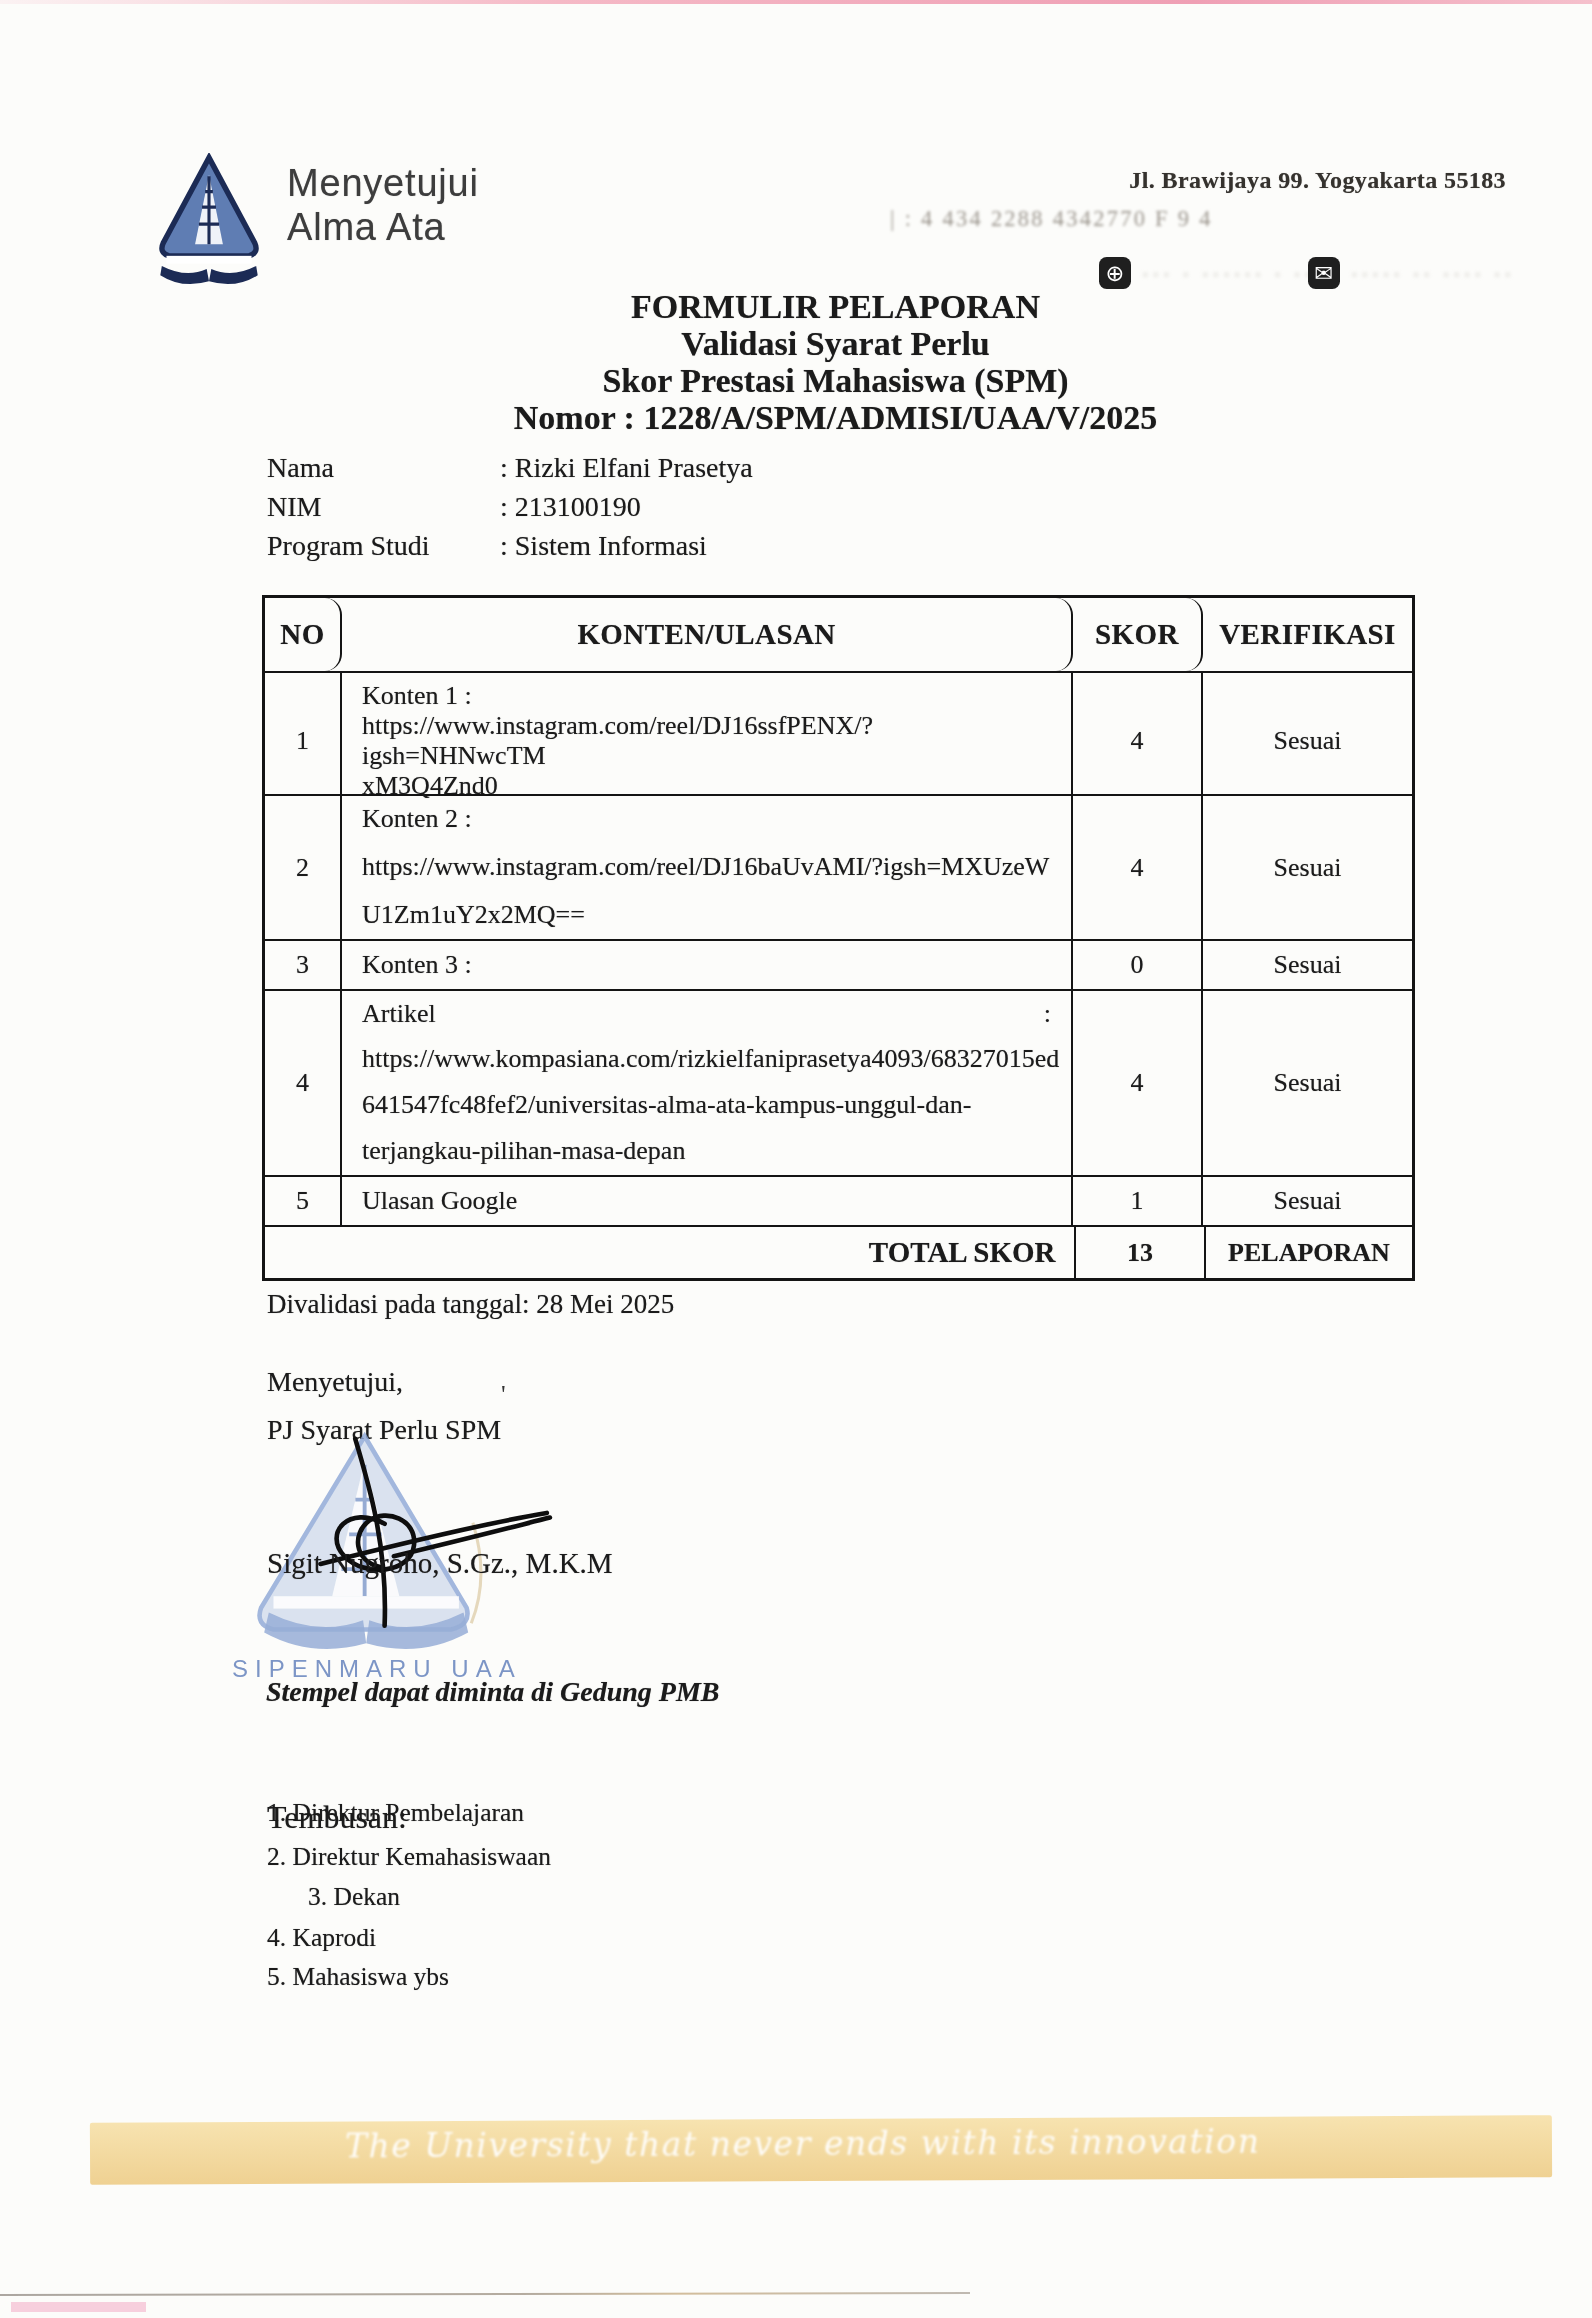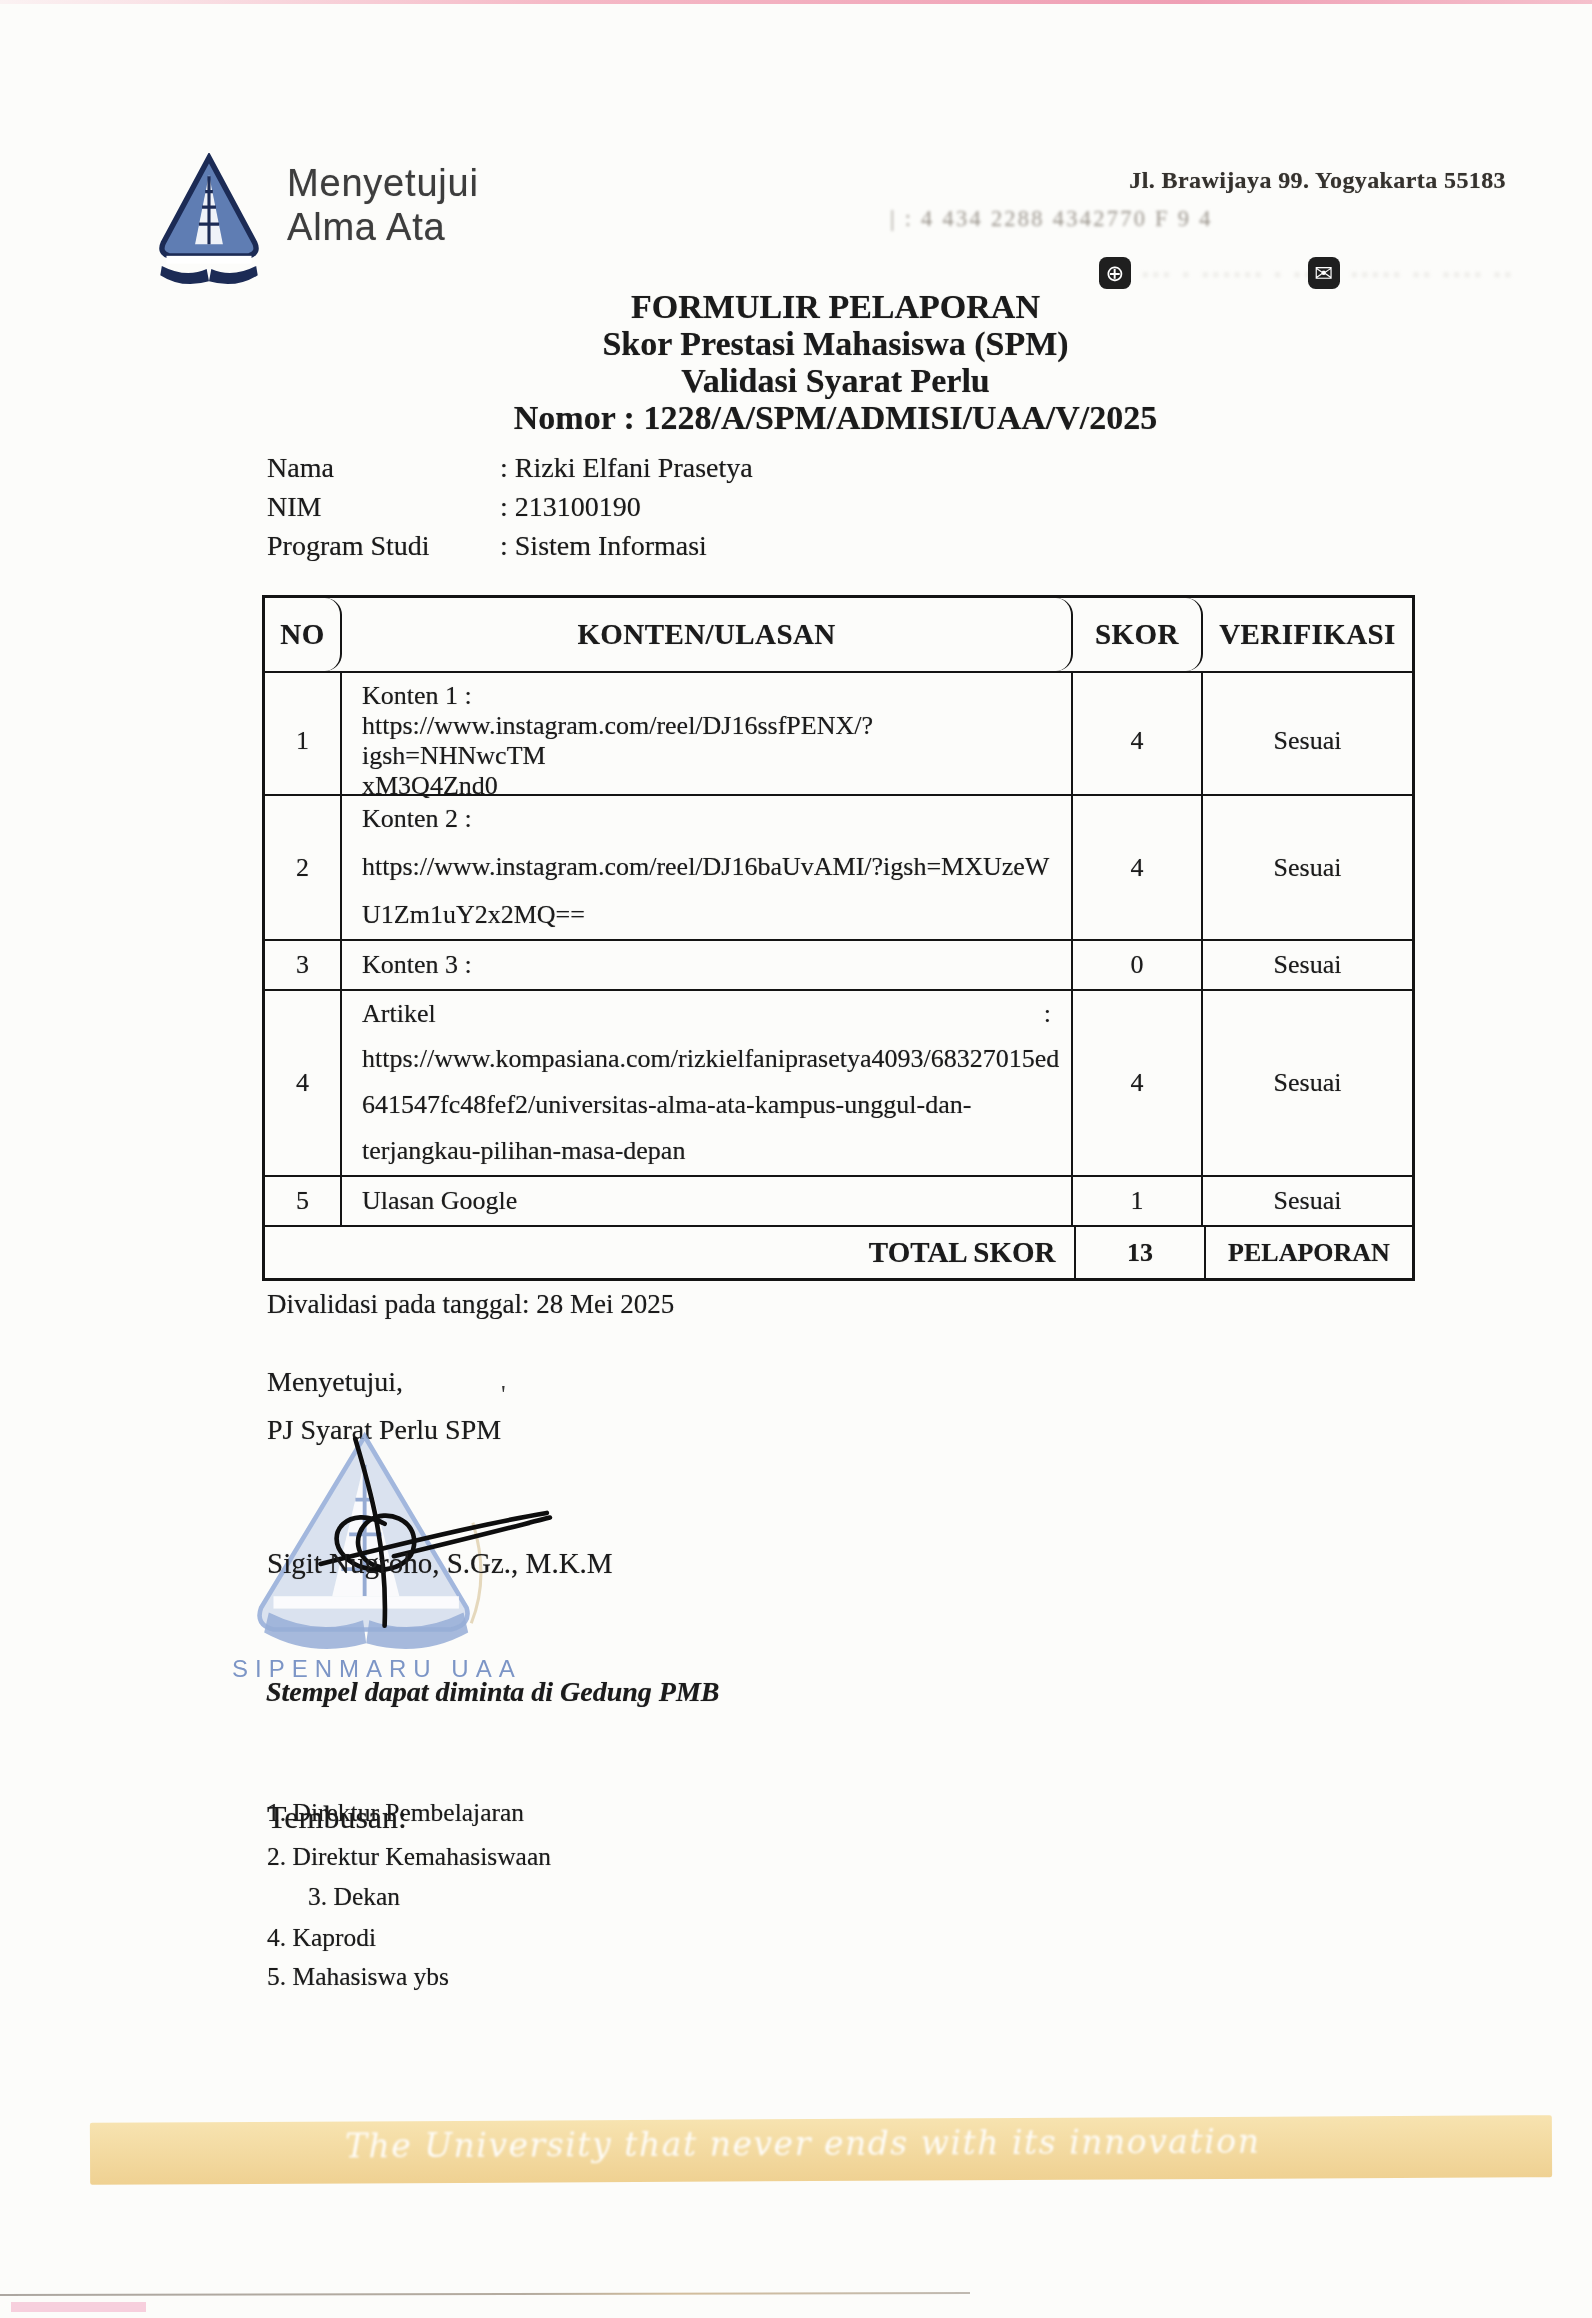--- a/index.html
+++ b/index.html
@@ -106,22 +106,22 @@
     <span>⊕</span>
   </div>
   <div class="icon-smudge" style="left:1142px;top:264px;">··· · ······ · ··</div>
   <div class="hicon" style="left:1308px;top:257px;">
     <span>✉</span>
   </div>
   <div class="icon-smudge" style="left:1351px;top:264px;">····· ·· ···· ··</div>
 
   <div class="title-block ink">
     <div>FORMULIR PELAPORAN</div>
+    <div>Validasi Syarat Perlu</div>
     <div>Skor Prestasi Mahasiswa (SPM)</div>
-    <div>Validasi Syarat Perlu</div>
     <div>Nomor : 1228/A/SPM/ADMISI/UAA/V/2025</div>
   </div>
 
   <div class="info ink">
     <div class="info-row">
       <span class="info-label">Nama</span>
       <span>: Rizki Elfani Prasetya</span>
     </div>
     <div class="info-row">
       <span class="info-label">NIM</span>

